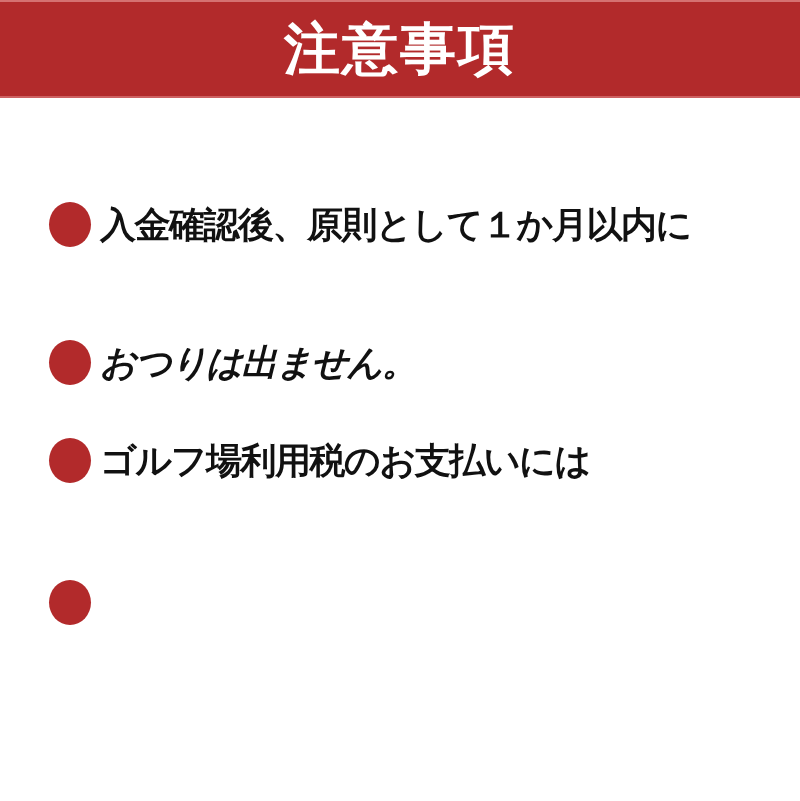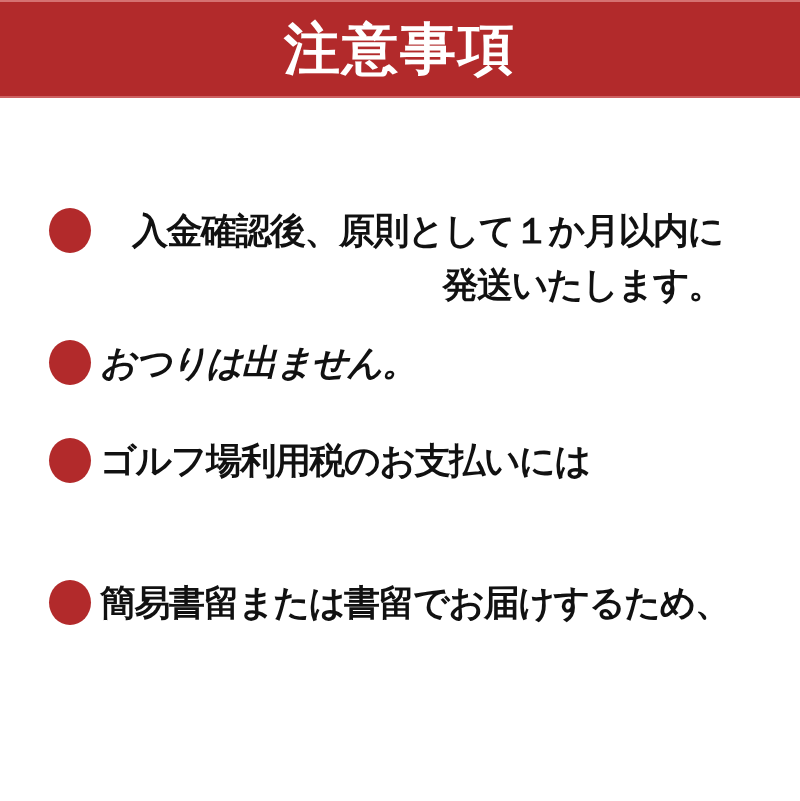--- a/index.html
+++ b/index.html
@@ -38,21 +38,21 @@
     line-height: 98px;
     white-space: nowrap;
   }
   
   .note {
     position: absolute;
     left: 49px;
     display: flex;
     align-items: flex-start;
   }
-  .note-1 { top: 204px; gap: 32px; }
+  .note-1 { top: 198px; }
   .note-2 { top: 336px; font-style: italic; }
   .note-3 { top: 434px; }
   .note-4 { top: 576px; }
   .bullet {
     flex: 0 0 auto;
     width: 42px;
     height: 45px;
     margin-top: 4px;
     margin-right: 9px;
     border-radius: 50%;
@@ -73,38 +73,36 @@
 <div class="canvas">
 
   <div class="banner">
     <div class="banner-title">注意事項</div>
   </div>
 
   <div class="note note-1">
     <span class="bullet"></span>
     <div class="note-text">
       <div>入金確認後、原則として１か月以内に</div>
-      <div>発送いたします。</div>
     </div>
   </div>
 
   <div class="note note-2">
     <span class="bullet"></span>
     <div class="note-text">
       <div>おつりは出ません。</div>
     </div>
   </div>
 
   <div class="note note-3">
     <span class="bullet"></span>
     <div class="note-text">
       <div>ゴルフ場利用税のお支払いには</div>
     </div>
   </div>
 
   <div class="note note-4">
     <span class="bullet"></span>
     <div class="note-text">
-      <div>簡易書留または書留でお届けするため、</div>
     </div>
   </div>
 
 </div>
 
 </body></html>

